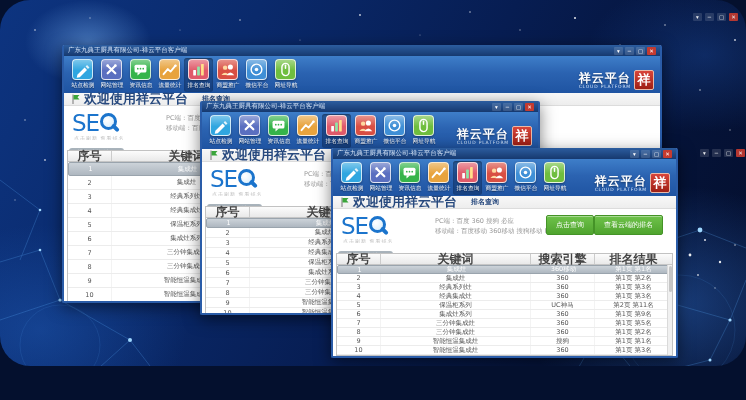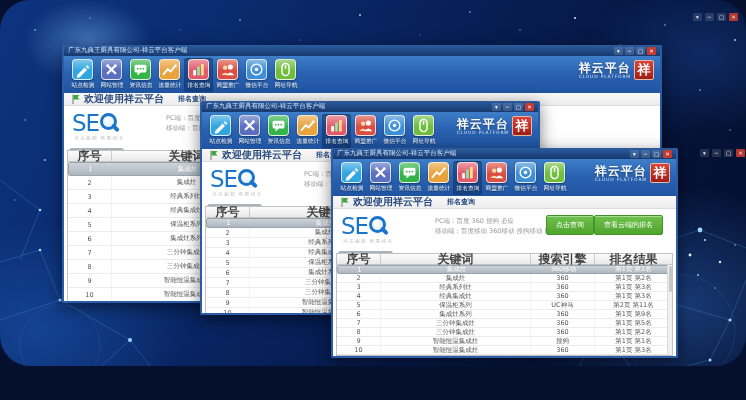--- a/index.html
+++ b/index.html
@@ -30,29 +30,29 @@
   .ctl.close{background:#c43b30;}
   .toolbar{height:37px;display:flex;align-items:flex-start;padding:2px 4px 0 4px;
     background:linear-gradient(180deg,#3e7ec9 0%,#2b63b1 45%,#1f54a2 100%);}
   .tools{display:flex;}
   .tool{width:29px;display:flex;flex-direction:column;align-items:center;padding:1px 0 2px;border-radius:3px;}
   .tool.active{background:rgba(6,30,70,.35);box-shadow:inset 0 1px 2px rgba(0,0,0,.35);}
   .tile{width:21px;height:21px;border-radius:4px;border:1px solid rgba(255,255,255,.75);
     box-shadow:0 1px 2px rgba(0,0,0,.35);display:flex;align-items:center;justify-content:center;}
   .tile svg{width:17px;height:17px;}
   .tlabel{font-size:6px;color:#fff;margin-top:1px;white-space:nowrap;text-shadow:0 1px 1px rgba(0,0,0,.5);transform:scale(.95);}
-  .brand{margin-left:auto;display:flex;align-items:center;gap:3px;padding:2px 2px 0 0;}
+  .brand{margin-left:auto;display:flex;align-items:center;gap:3px;padding:2px 2px 0 0;margin-top:10px;}
   .brand-cn{font-family:"DejaVu Serif","Liberation Serif",serif;font-size:12px;font-weight:bold;color:#fff;line-height:12px;letter-spacing:1px;text-shadow:0 1px 2px rgba(0,0,0,.4);}
   .brand-en{font-size:4.5px;color:#cfe0f5;letter-spacing:.8px;}
   .seal{width:20px;height:20px;background:linear-gradient(180deg,#d8453a,#9e1f15);
     border:1px solid #e9b9a8;border-radius:2px;color:#fff;font-family:"DejaVu Serif","Liberation Serif",serif;
     font-size:13px;font-weight:bold;display:flex;align-items:center;justify-content:center;}
   .welcome{height:13px;display:flex;align-items:center;gap:4px;padding:0 8px;
     background:linear-gradient(#f8f8f8,#ededed);border-bottom:1px solid #dcdcdc;}
-  .welcome .wtext{font-size:10px;font-weight:bold;color:#27497e;}
+  .welcome .wtext{font-size:13px;font-weight:bold;color:#27497e;}
   .welcome .wsec{font-size:7px;font-weight:bold;color:#27497e;margin-left:10px;}
   .seo-row{height:34px;position:relative;display:flex;align-items:center;padding:0 8px;background:#fff;}
   .seo-logo{display:flex;align-items:flex-start;position:relative;width:88px;}
   .seo-se{font-size:23px;font-weight:normal;color:#1b74cc;line-height:22px;letter-spacing:-1px;}
   .lens{position:relative;width:17px;height:17px;border:3.5px solid #1b74cc;border-radius:50%;
         background:radial-gradient(circle at 35% 35%, #ffffff, #d5ecfb);margin-left:1px;margin-top:1px;}
   .lens-handle{position:absolute;width:9px;height:3.5px;background:#1b74cc;border-radius:2px;
         right:-6px;bottom:-2px;transform:rotate(45deg);}
   .seo-tag{position:absolute;left:2px;top:23px;font-size:5px;color:#bdbdbd;letter-spacing:1px;white-space:nowrap;}
   .engines{margin-left:6px;font-size:6.5px;color:#999;line-height:10px;white-space:nowrap;}

